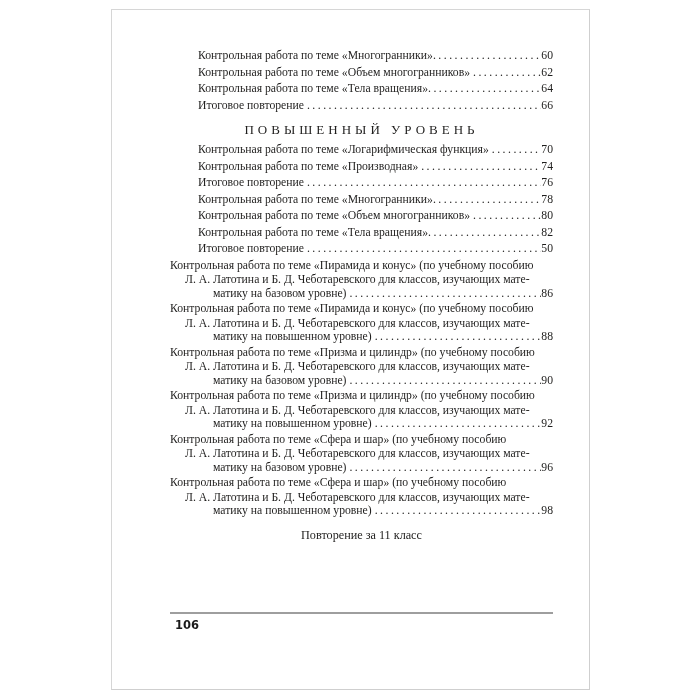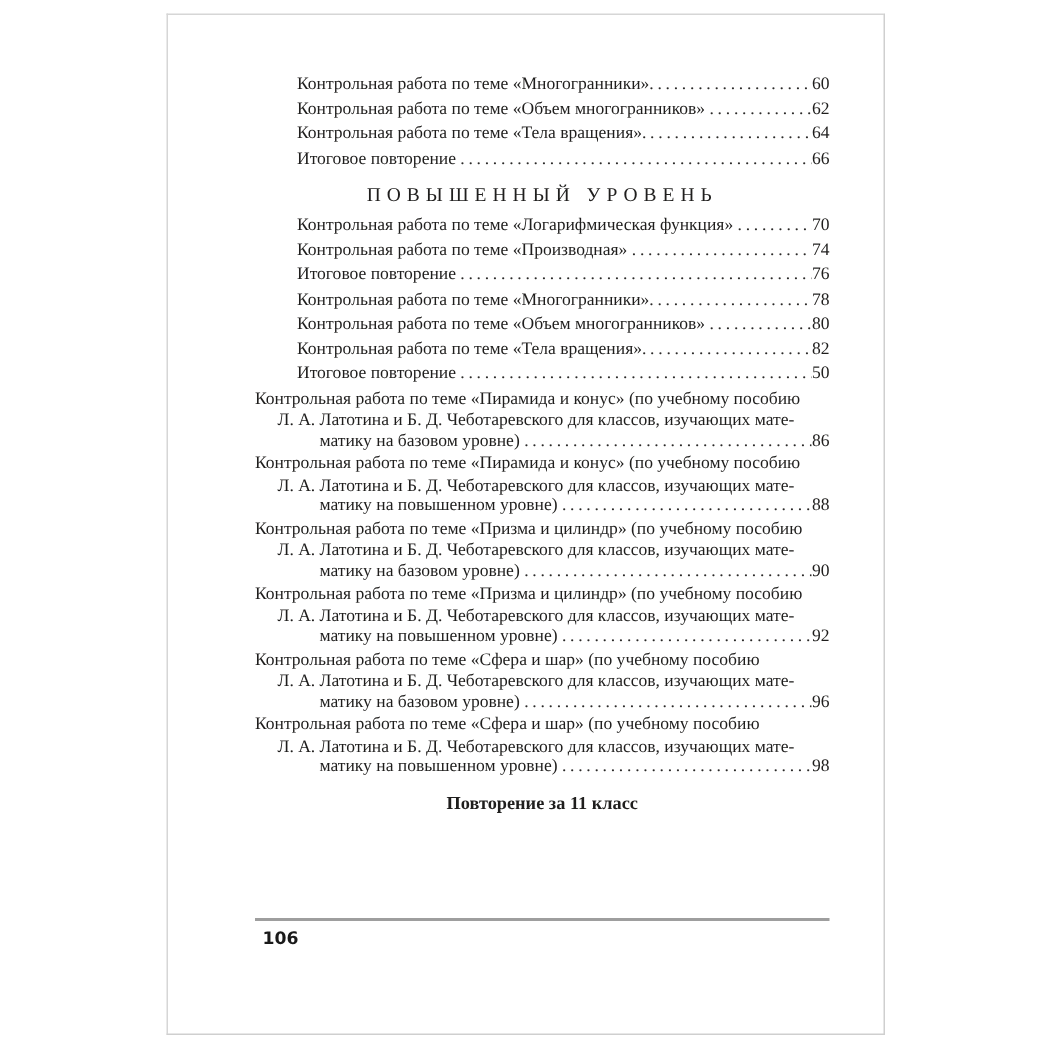--- a/index.html
+++ b/index.html
@@ -58,21 +58,21 @@
     line-height: 15px;
   }
   .heading.spaced {
     margin: 9px 0 6px 0;
     letter-spacing: 4px;
     font-size: 13px;
     font-weight: normal;
   }
   .heading.bold {
     margin: 10px 0 7px 0;
-    font-weight: bold;
+    font-weight: normal;
     font-size: 12.2px;
   }
   .footer {
     position: absolute;
     left: 58px; right: 36px;
     top: 602px;
   }
   .rule {
     height: 2px;
     background: #9e9e9e;

